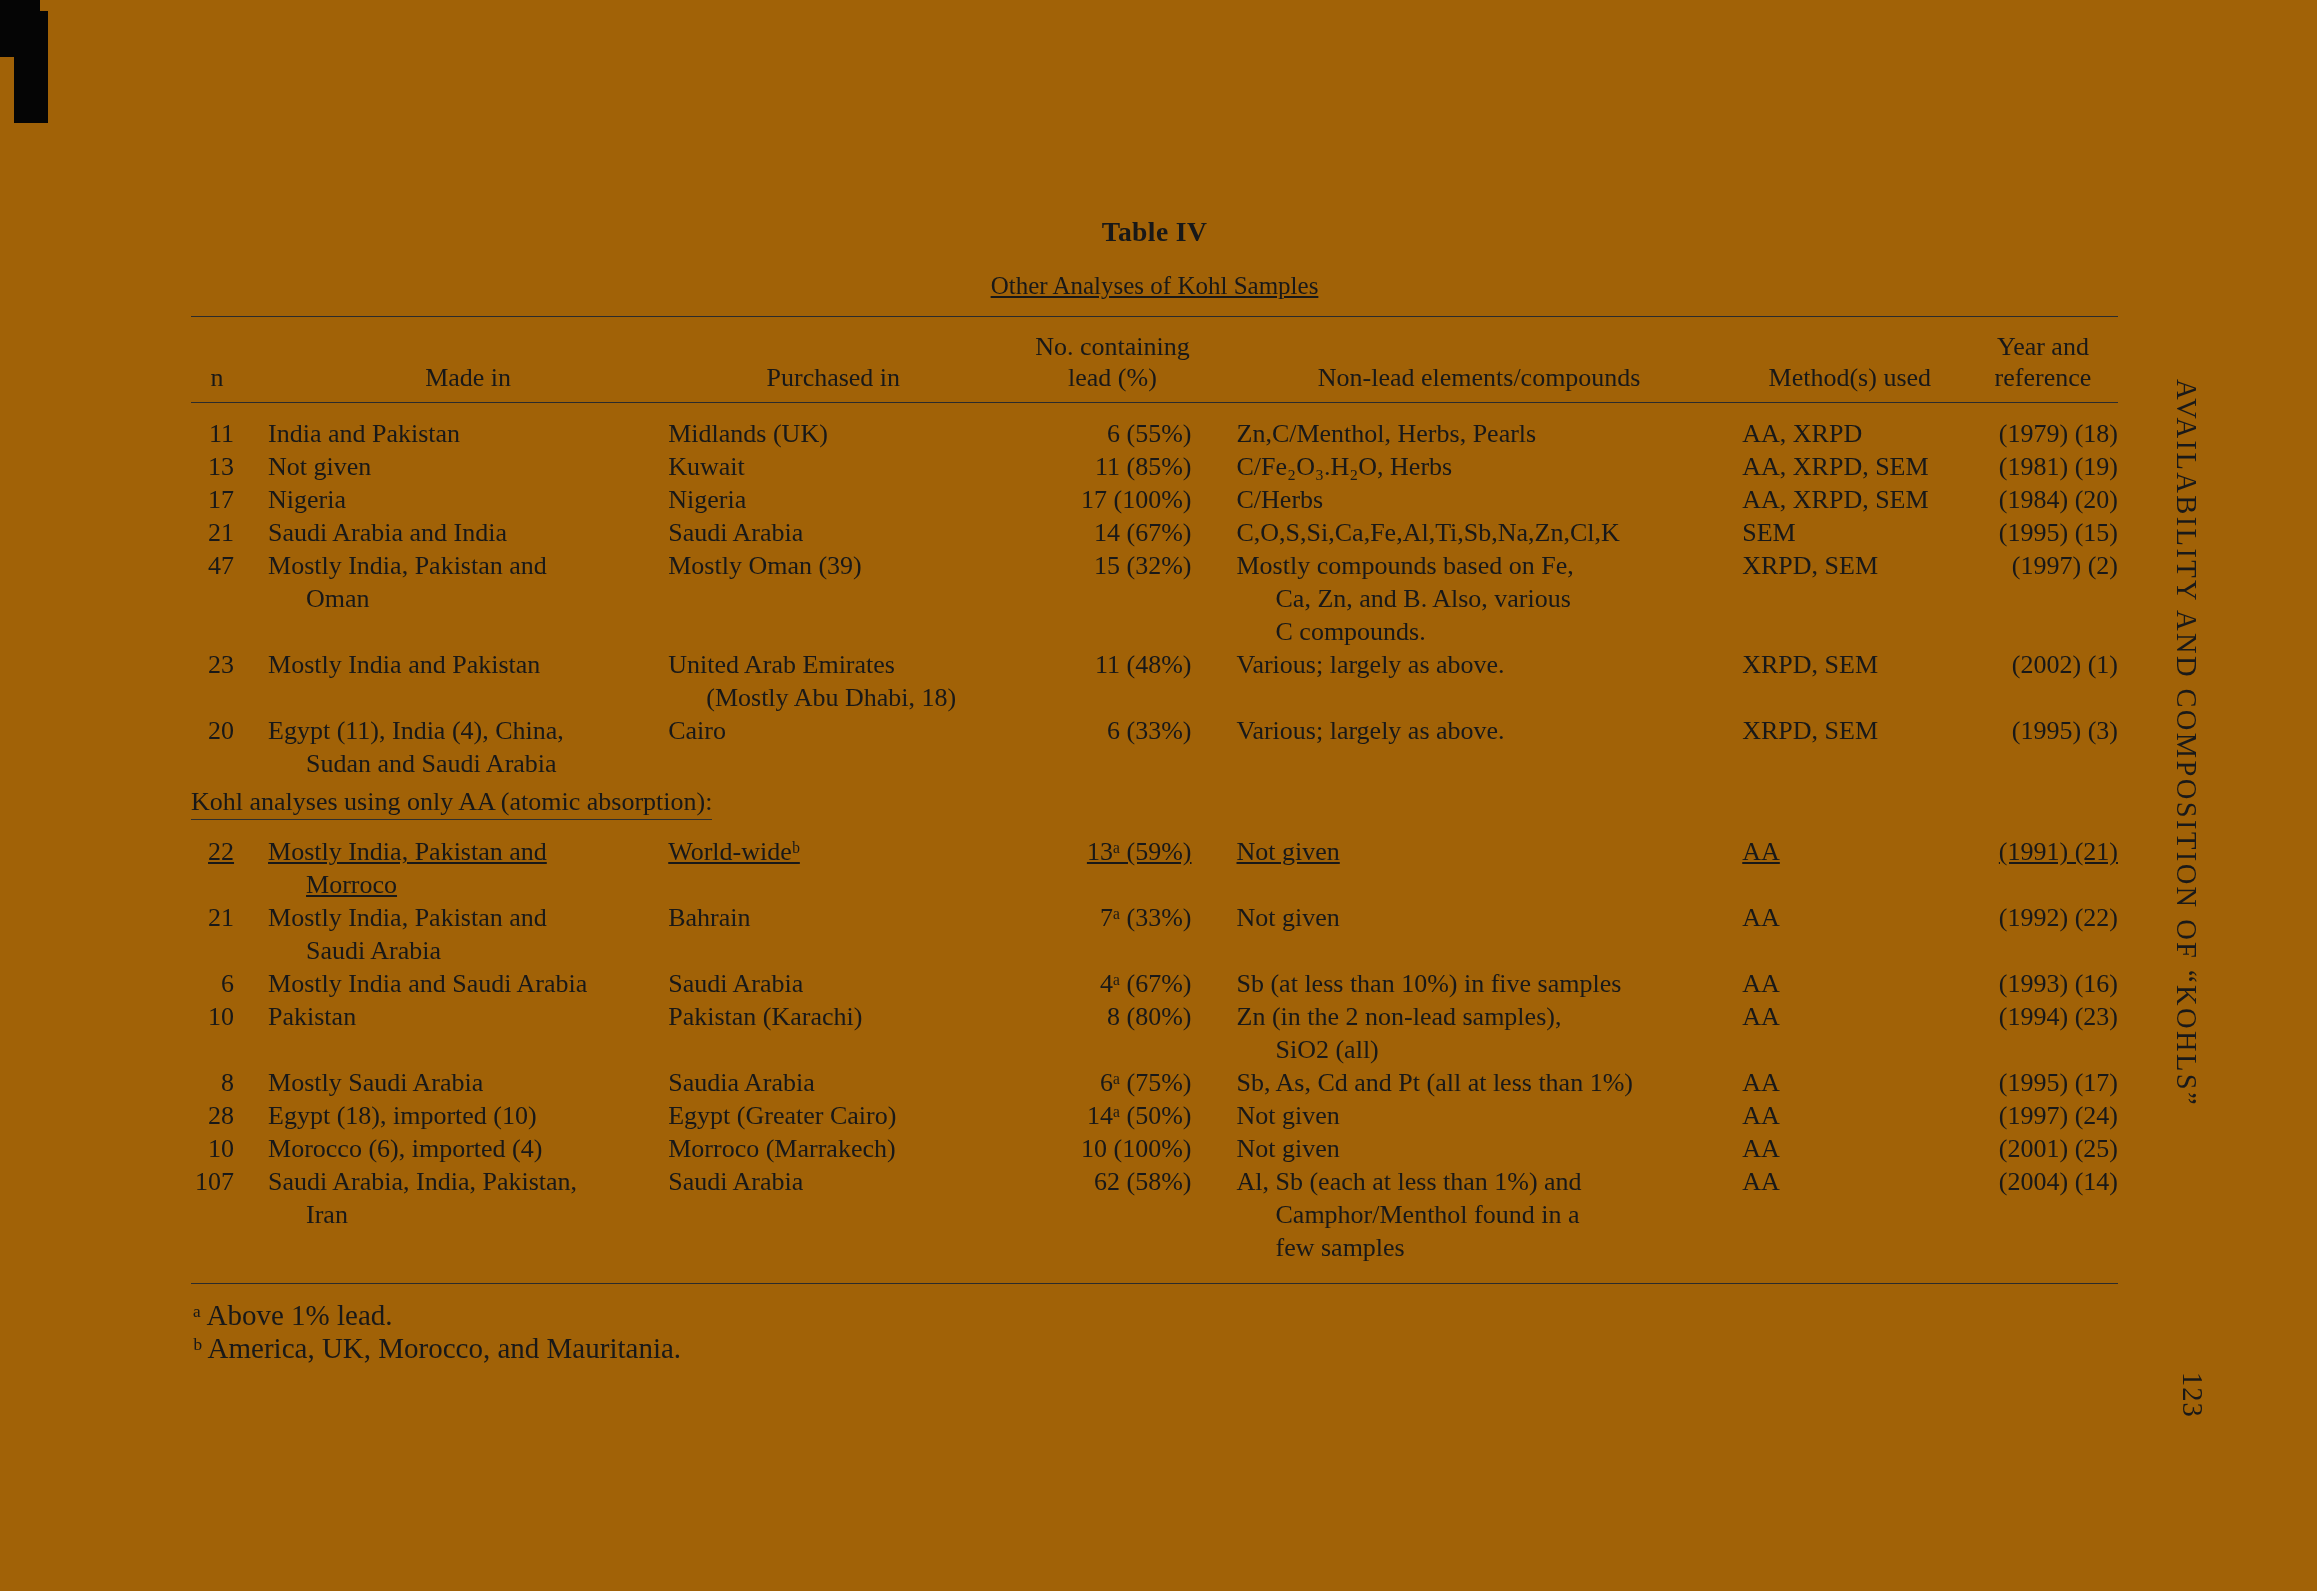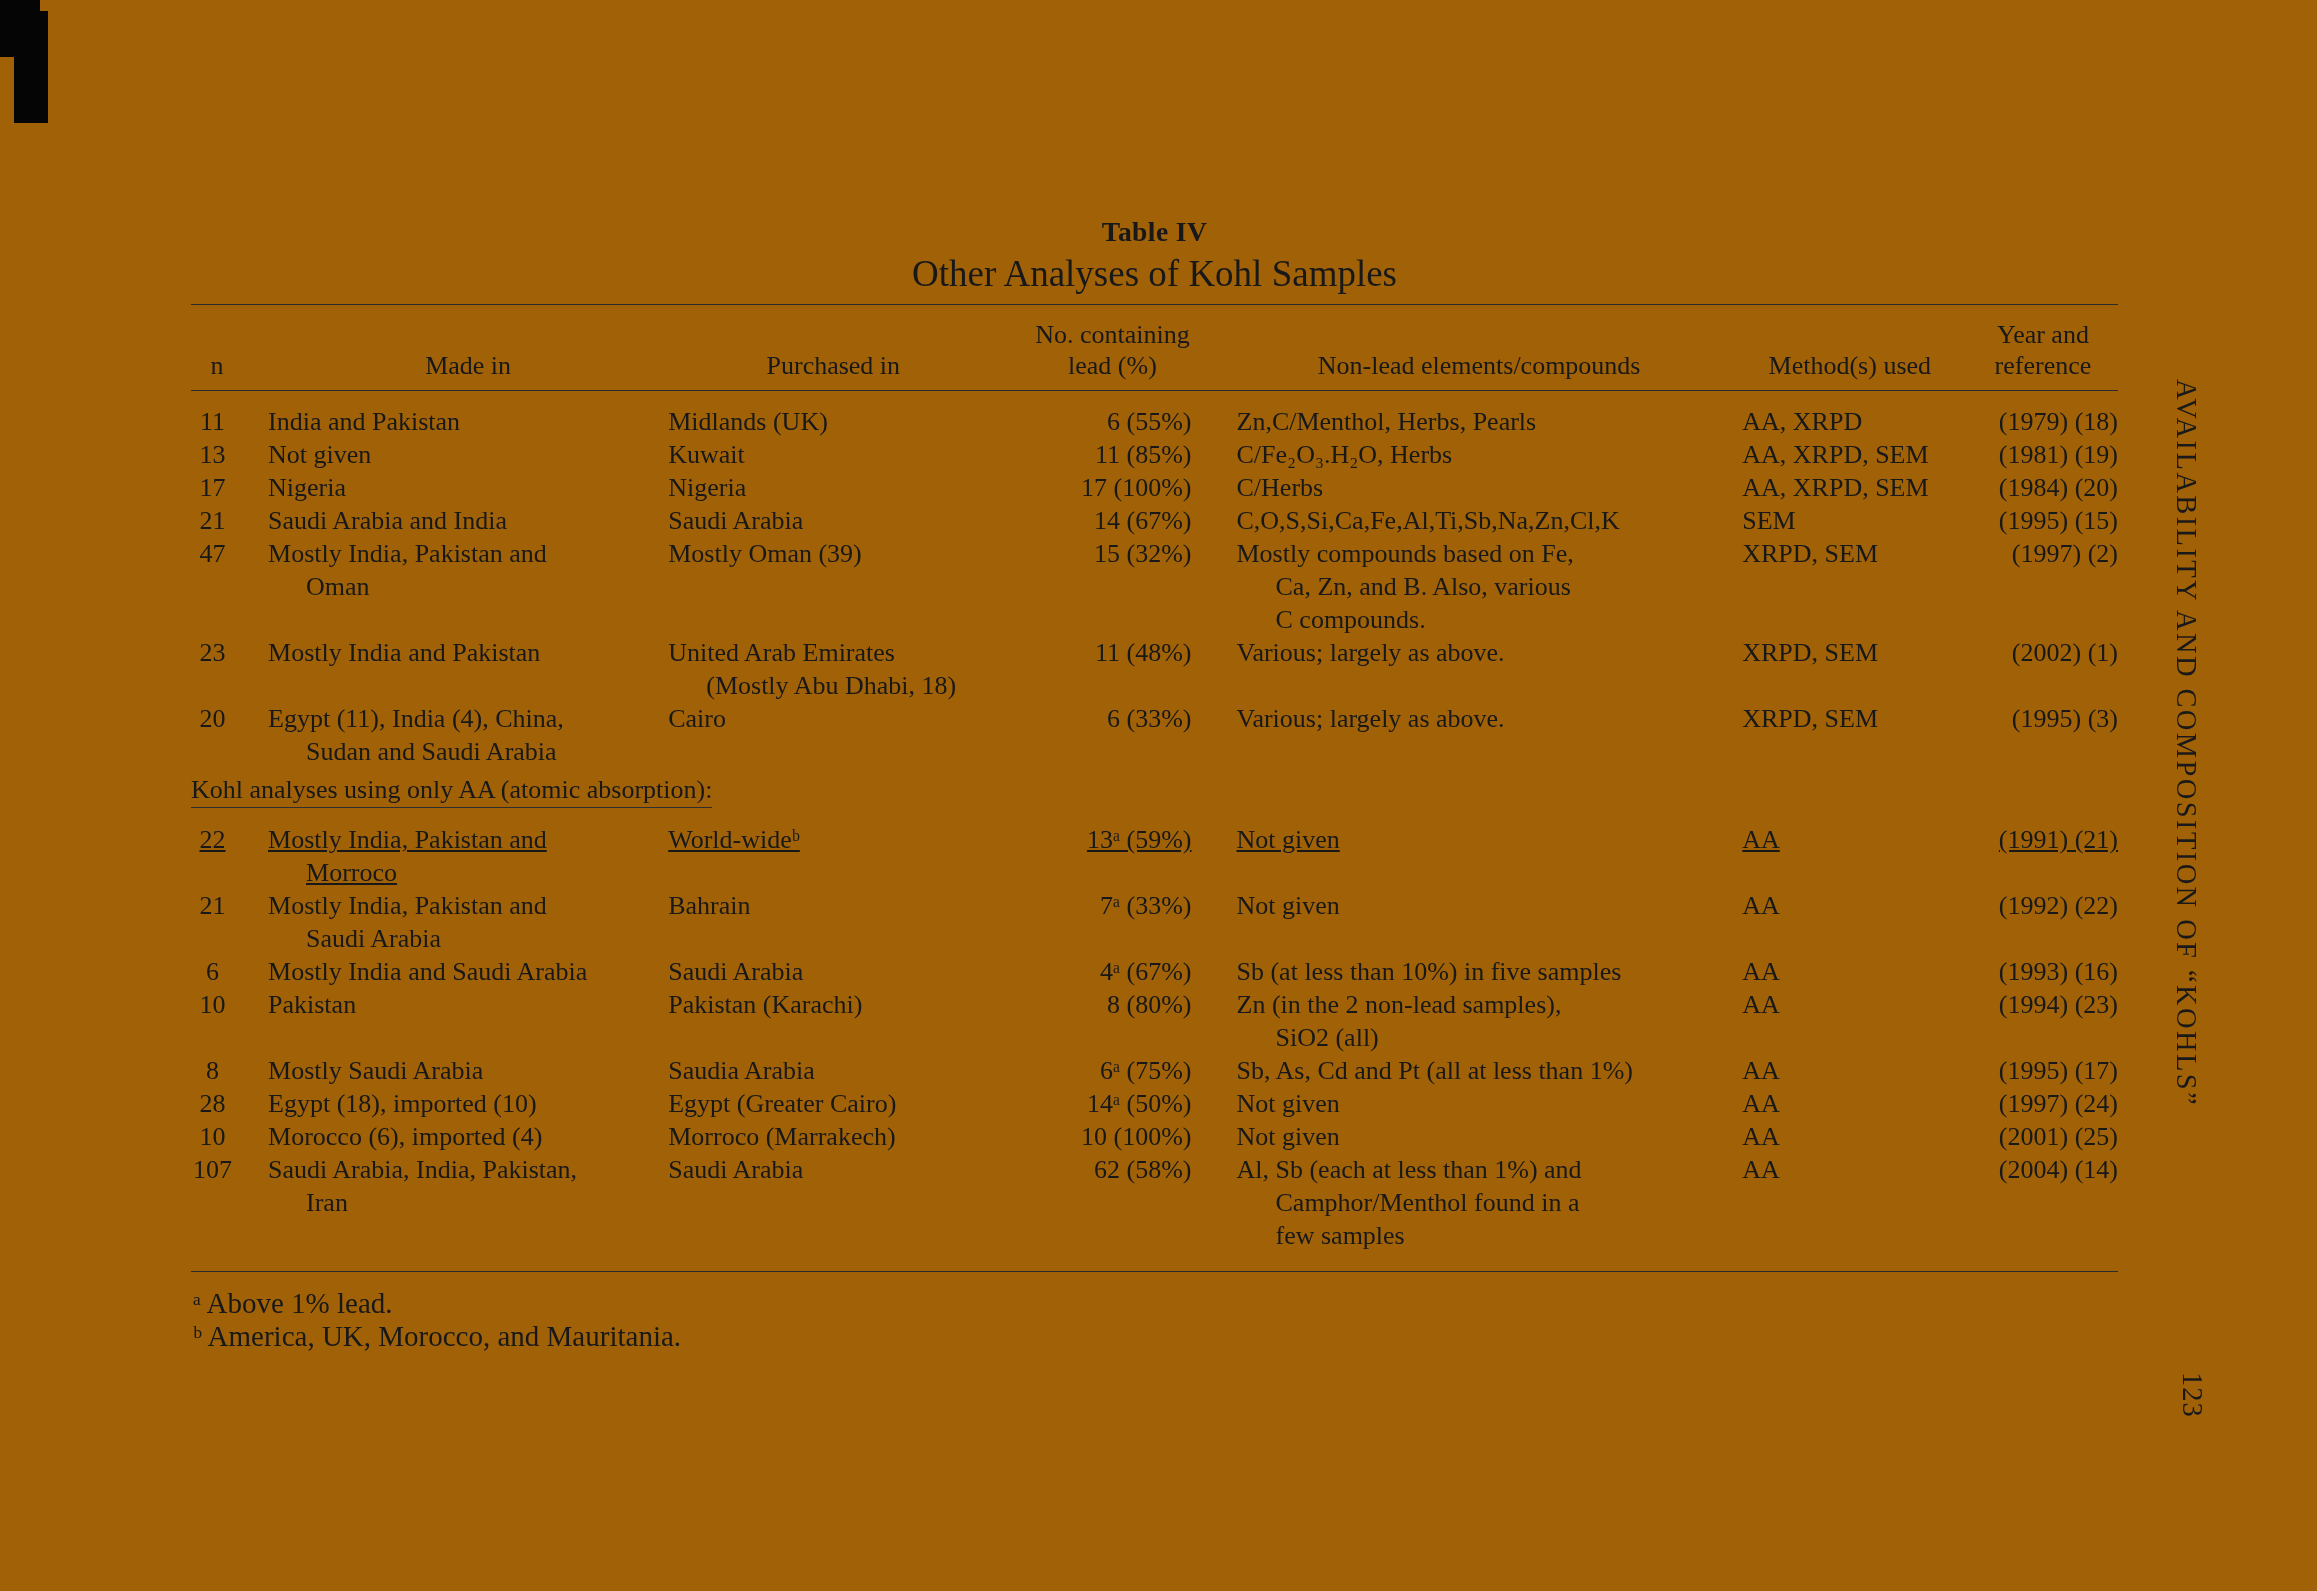--- a/index.html
+++ b/index.html
@@ -16,21 +16,21 @@
   .scan-mark { position:absolute; background:#050505; }
   .mark-1 { left:0; top:0; width:40px; height:57px; }
   .mark-2 { left:14.3px; top:11.4px; width:34px; height:112px; }
 
   .content { position:absolute; left:191px; top:215px; width:1927px; }
 
   .title {
     text-align:center; font-size:27.6px; font-weight:bold;
     line-height:34px; letter-spacing:0.4px;
   }
-  .subtitle { text-align:center; font-size:37px; line-height:34px; margin-top:8px; }
+  .subtitle { text-align:center; font-size:25px; line-height:34px; margin-top:20px;text-decoration:underline; }
 
   table.kohl-table {
     border-collapse:collapse; table-layout:fixed;
     width:1927px; margin-top:13.3px;
     border-top:1.9px solid #2b2b2b;
     border-bottom:1.9px solid #2b2b2b;
     font-size:26px;
   }
   col.col-n { width:77px; }
   col.col-made { width:400px; }
@@ -44,21 +44,21 @@
     font-weight:normal; vertical-align:bottom;
     padding:13.3px 0 9.5px; border-bottom:1.9px solid #2b2b2b;
     font-size:26px; line-height:31px; text-align:center;
   }
   thead th.c-n { padding-right:25px; }
 
   tbody td {
     vertical-align:top; line-height:33px; padding:0;
     white-space:pre-line; font-size:26px;
   }
-  td.c-n { text-align:center; padding-right:34px; white-space:nowrap; }
+  td.c-n { text-align:right; padding-right:34px; white-space:nowrap; }
   td.c-made  { padding-left:38px; text-indent:-38px; }
   td.c-purch { padding-left:38px; text-indent:-38px; }
   td.c-lead  { text-align:right; padding-right:35px; white-space:nowrap; }
   td.c-elem  { padding-left:49px; text-indent:-39px; }
   td.c-method{ padding-left:10.5px; white-space:nowrap; }
   td.c-year  { text-align:right; white-space:nowrap; }
 
   #rows-top tr:first-child td { padding-top:14.3px; }
   #rows-aa  tr:first-child td { padding-top:7.6px;text-decoration:underline; }
   #rows-aa  tr:last-child  td { padding-bottom:19px; }

